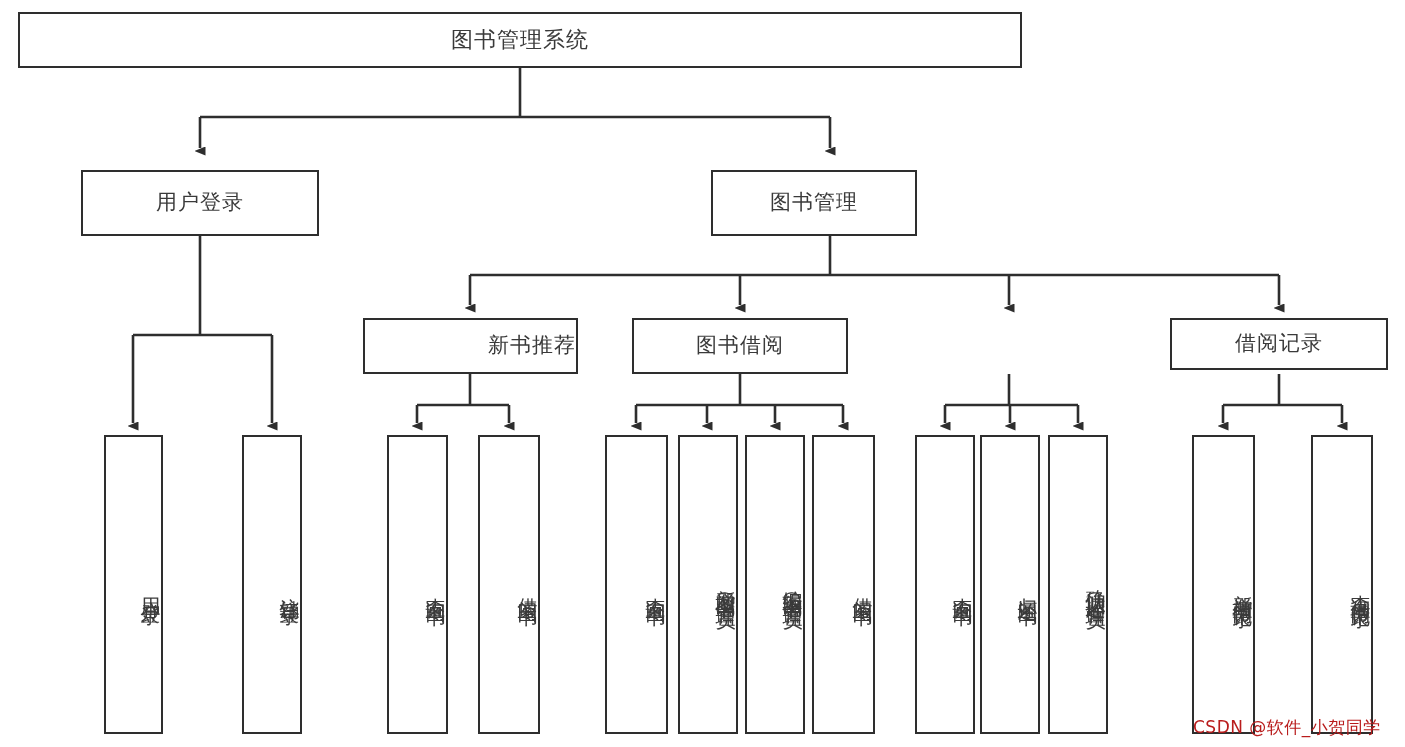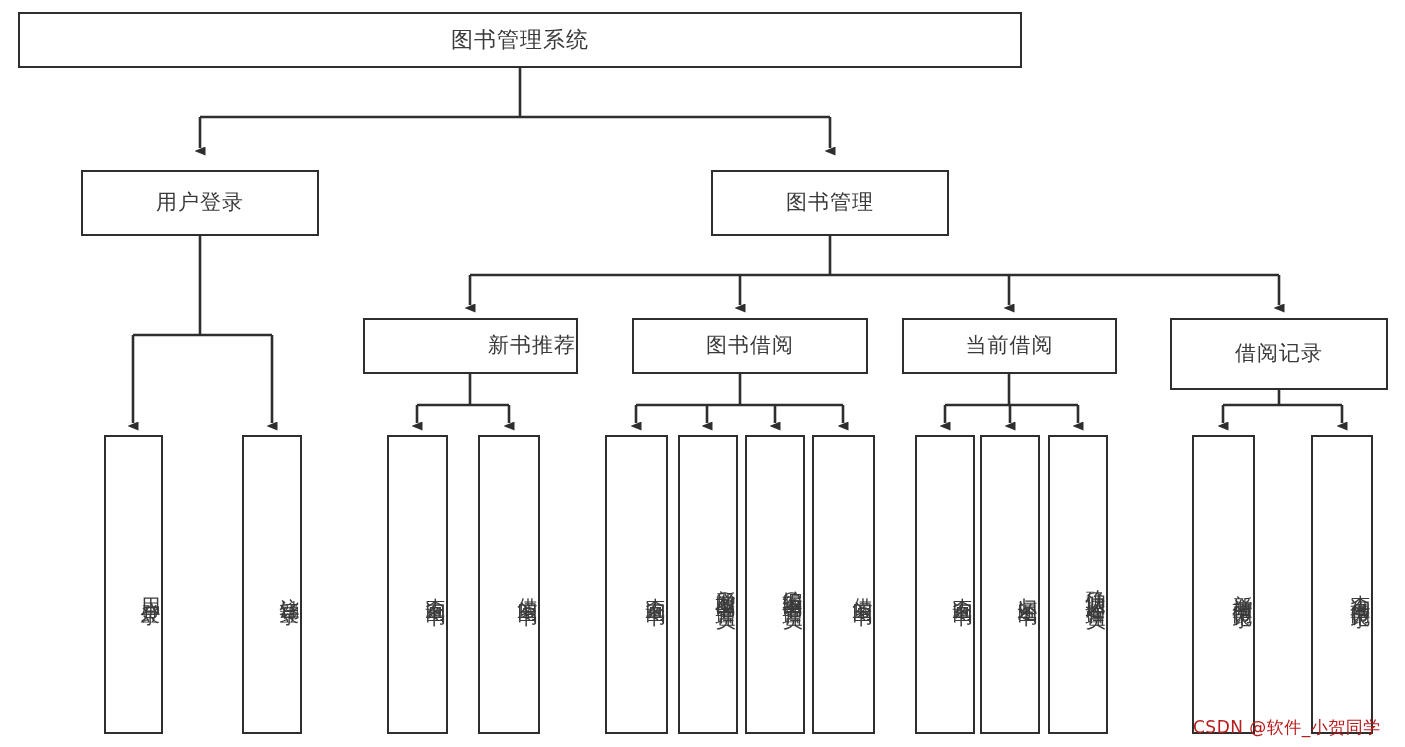--- a/index.html
+++ b/index.html
@@ -125,34 +125,31 @@
     </g>
   </svg>
 
   <div class="node horiz root" style="left:18px; top:12px; width:1004px; height:56px;">
     <span>图书管理系统</span>
   </div>
 
   <div class="node horiz" style="left:81px; top:170px; width:238px; height:66px;">
     <span>用户登录</span>
   </div>
-  <div class="node horiz" style="left:711px; top:170px; width:238px; height:66px;">
+  <div class="node horiz" style="left:711px; top:170px; width:206px; height:66px;">
     <span>图书管理</span>
   </div>
 
   <div class="node horiz" style="left:363px; top:318px; width:215px; height:56px;justify-content:flex-end;">
     <span>新书推荐</span>
   </div>
-  <div class="node horiz" style="left:632px; top:318px; width:236px; height:56px;">
+  <div class="node horiz" style="left:632px; top:318px; width:216px; height:56px;">
     <span>图书借阅</span>
   </div>
-  <div class="node horiz" style="left:902px; top:318px; width:215px; height:56px;">
-    <span>当前借阅</span>
-  </div>
-  <div class="node horiz" style="left:1170px; top:318px; width:218px; height:72px;">
+  <div class="node horiz" style="left:1170px; top:318px; width:218px; height:52px;">
     <span>借阅记录</span>
   </div>
 
   <div class="node vert" style="left:104px; top:435px; width:59px; height:299px;">
     <span>用户登录</span>
   </div>
   <div class="node vert" style="left:242px; top:435px; width:60px; height:299px;">
     <span>注销登录</span>
   </div>
 

